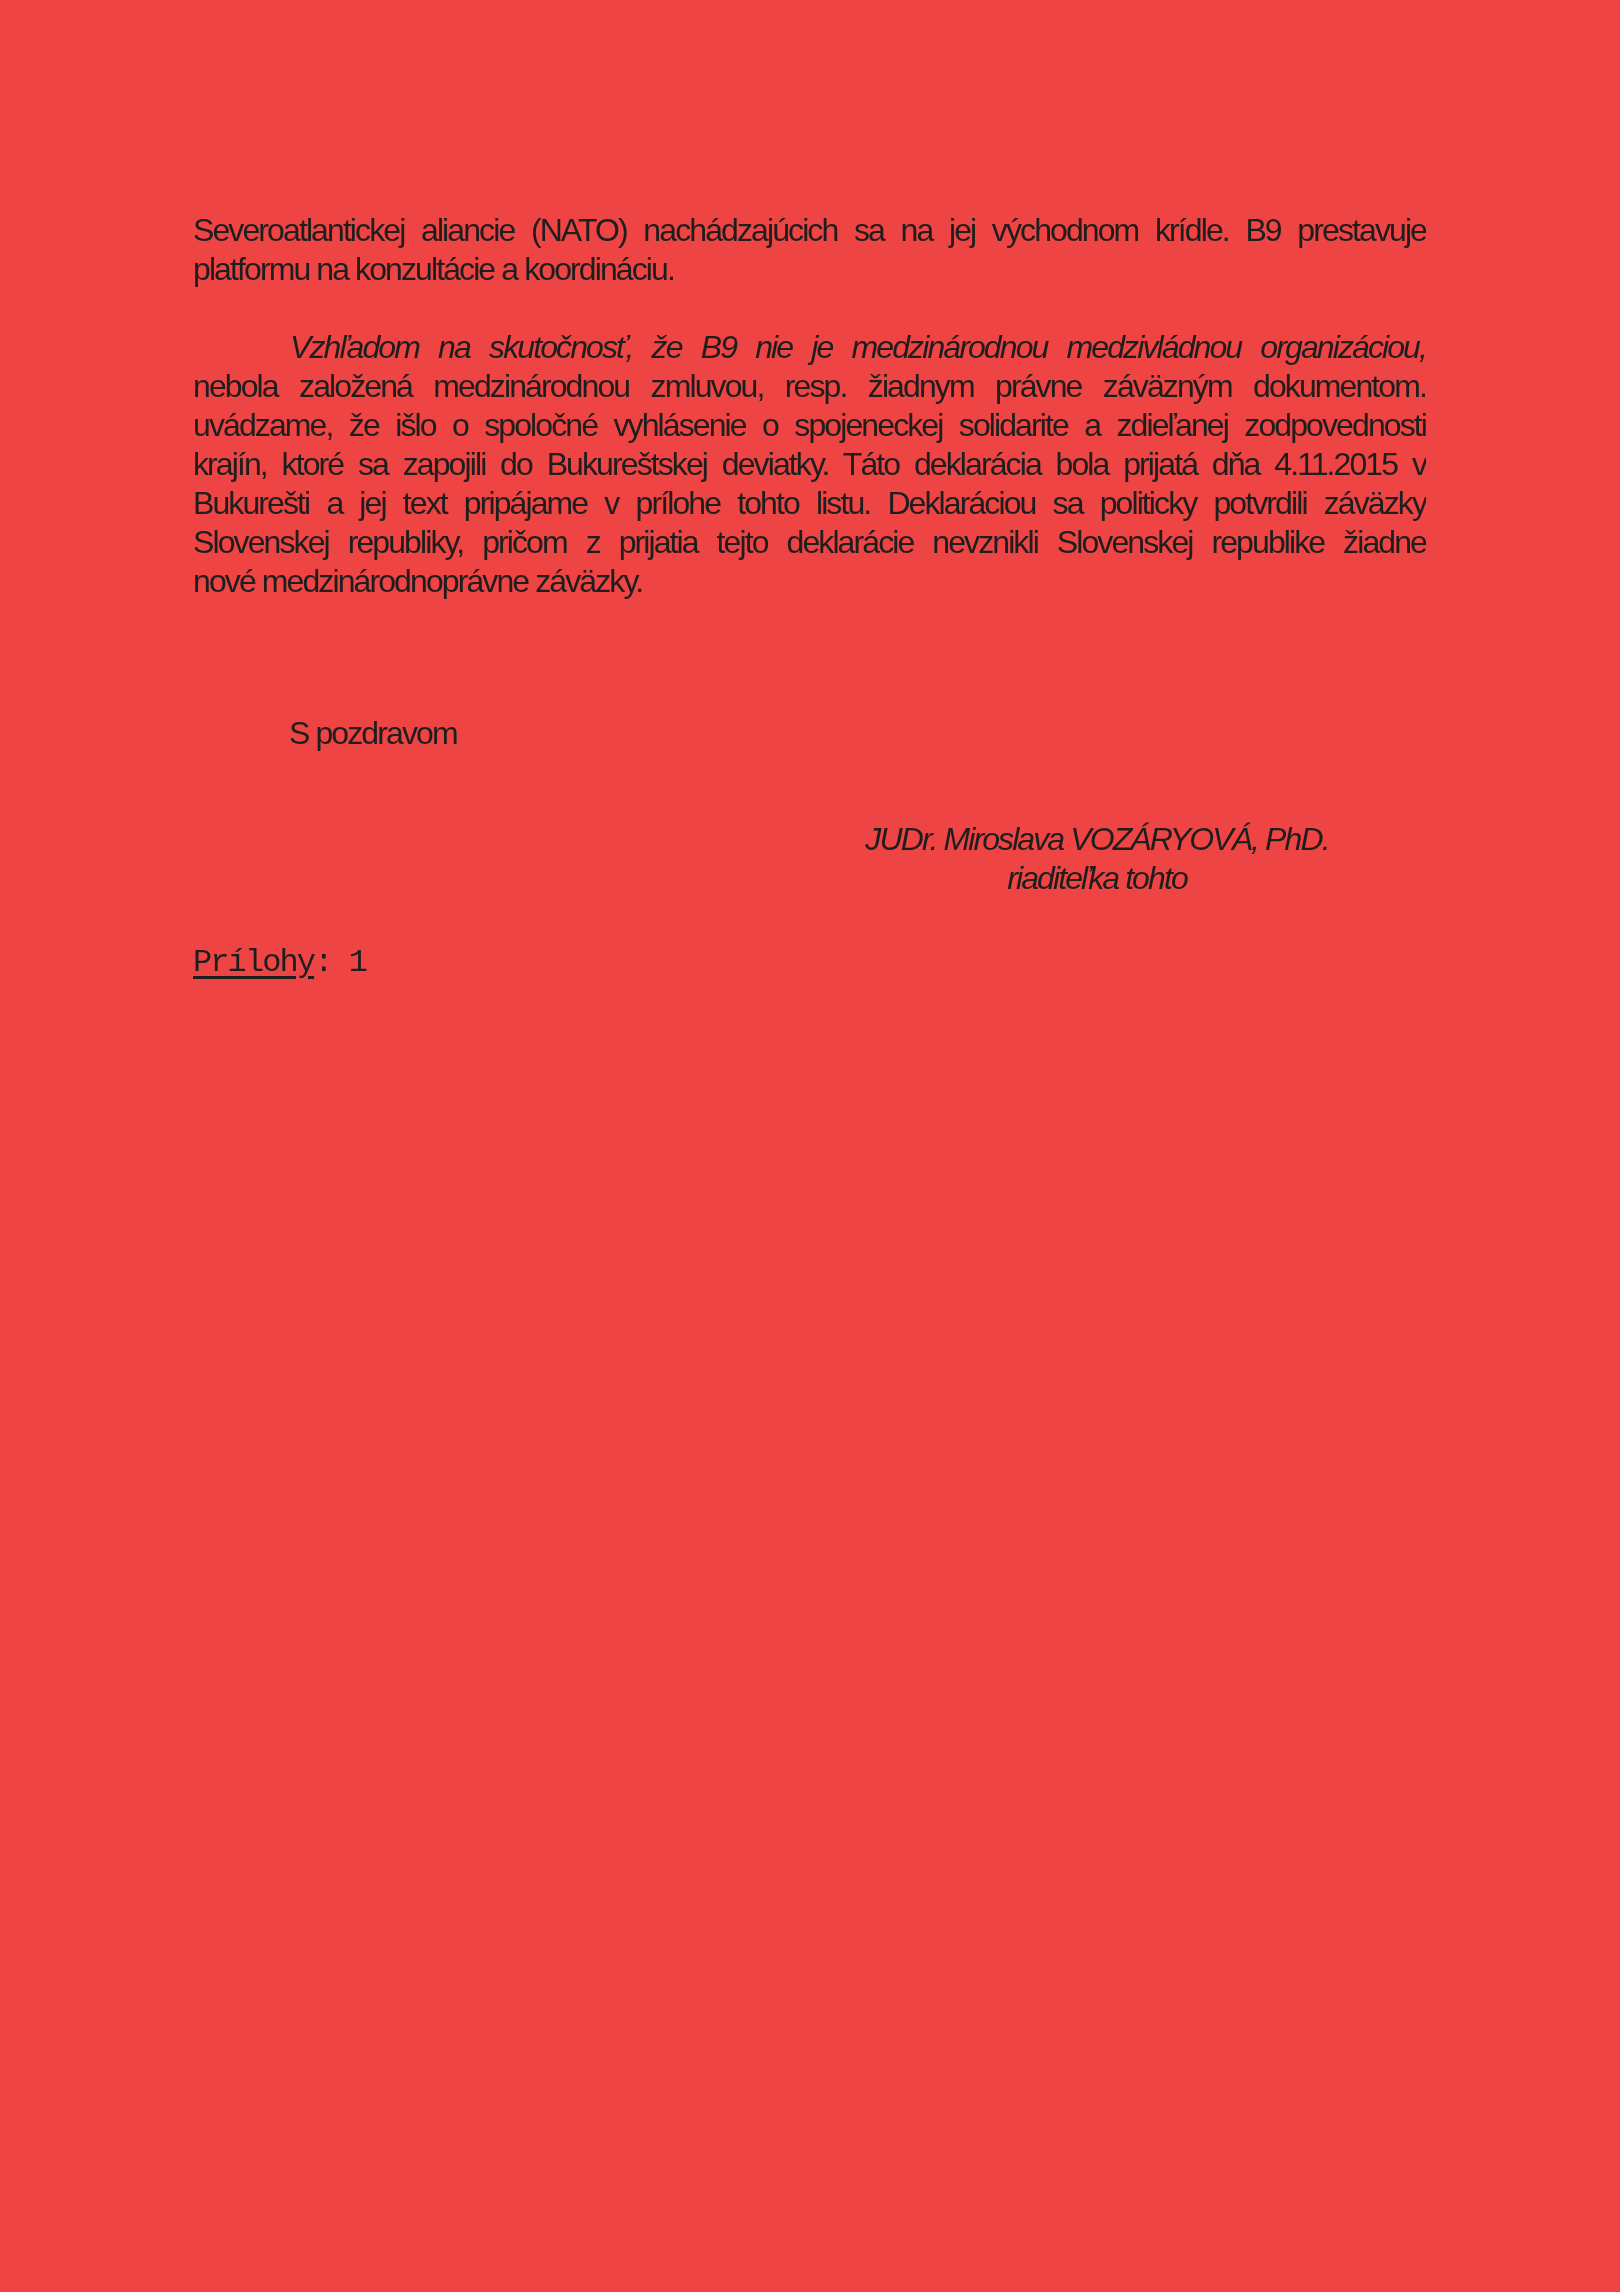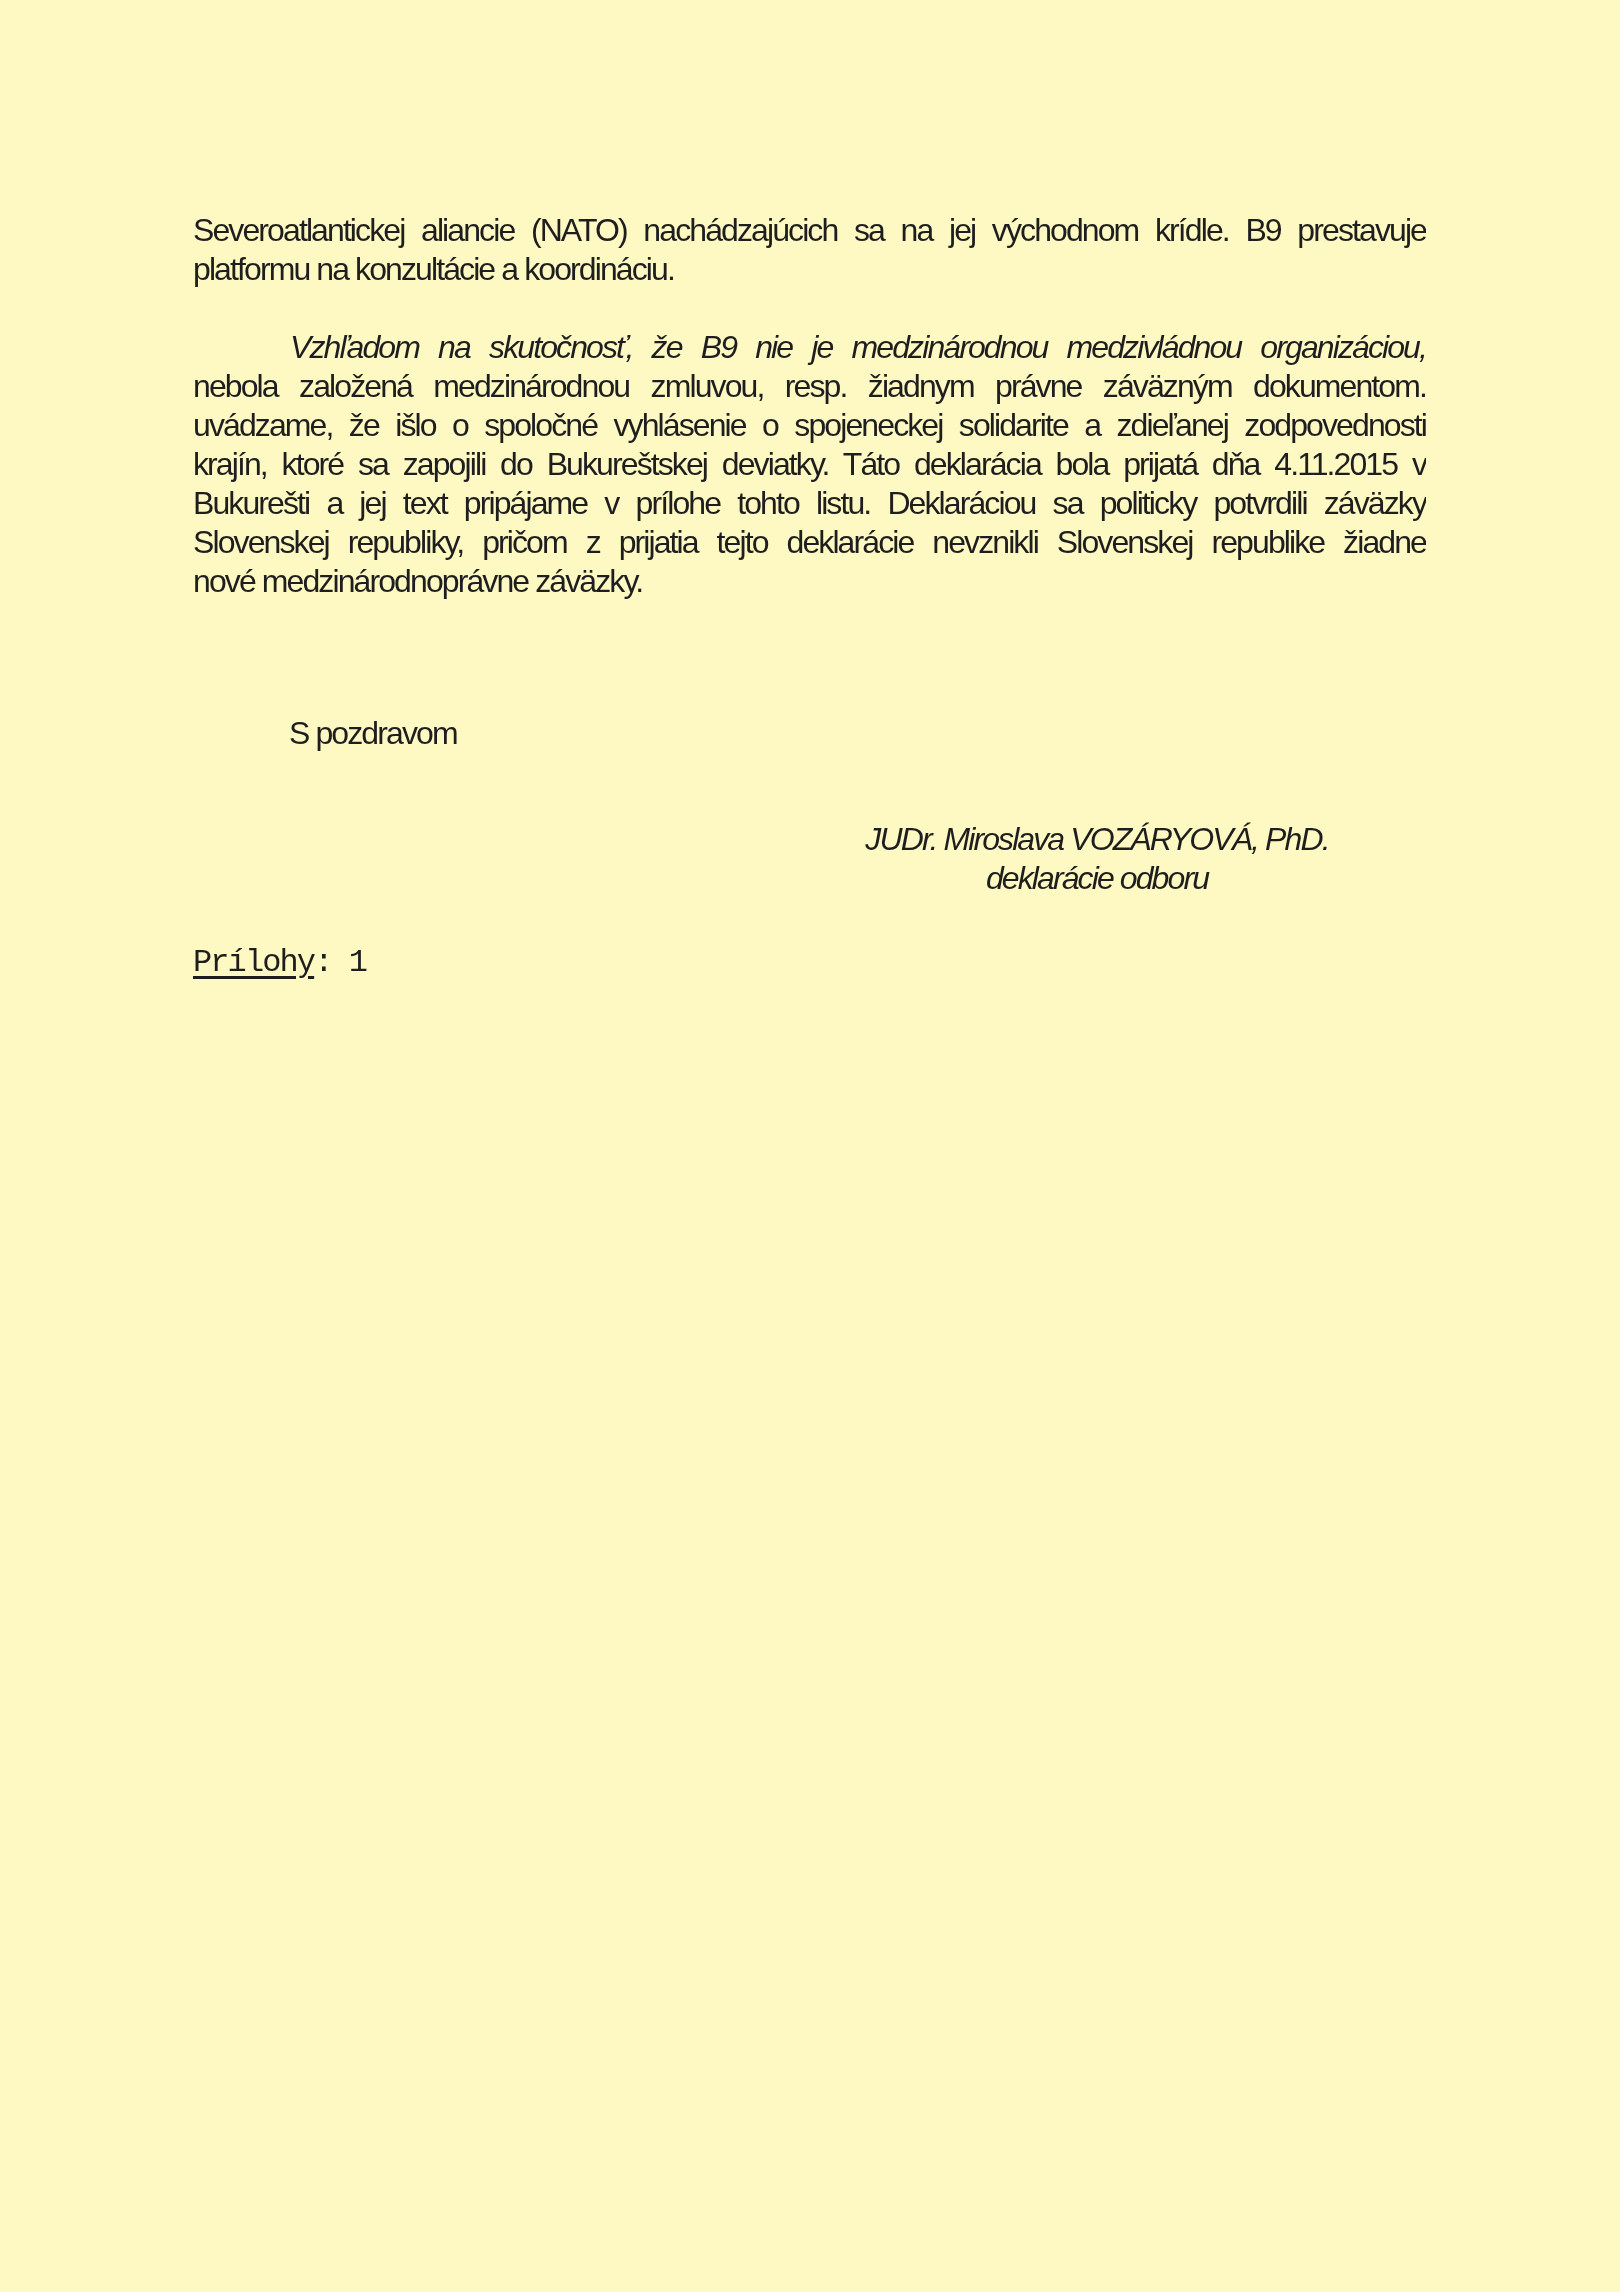--- a/index.html
+++ b/index.html
@@ -4,21 +4,21 @@
 <style>
   html, body {
     margin: 0;
     padding: 0;
     background: #ffffff;
   }
   .page {
     position: relative;
     width: 1620px;
     height: 2293px;
-    background: #fef9c3;
+    background: #ef4444;
     overflow: hidden;
     font-family: "Liberation Sans", sans-serif;
     font-size: 32px;
     line-height: 39px;
     letter-spacing: -1.9px;
     color: #1e1e1e;
   }
   .body-block {
     position: absolute;
     left: 193px;
@@ -100,21 +100,21 @@
       <div class="line j">Slovenskej republiky, pričom z prijatia tejto deklarácie nevznikli Slovenskej republike žiadne</div>
       <div class="line">nové medzinárodnoprávne záväzky.</div>
     </div>
 
   </div>
 
   <div class="closing">S pozdravom</div>
 
   <div class="signature">
     <div class="sig-line">JUDr. Miroslava VOZÁRYOVÁ, PhD.</div>
-    <div class="sig-line">deklarácie odboru</div>
+    <div class="sig-line">riaditeľka tohto</div>
   </div>
 
   <div class="attachments">
     <span class="underlined">Prílohy</span><span>: </span><span>1</span>
   </div>
 
 </div>
 
 
 </body></html>

